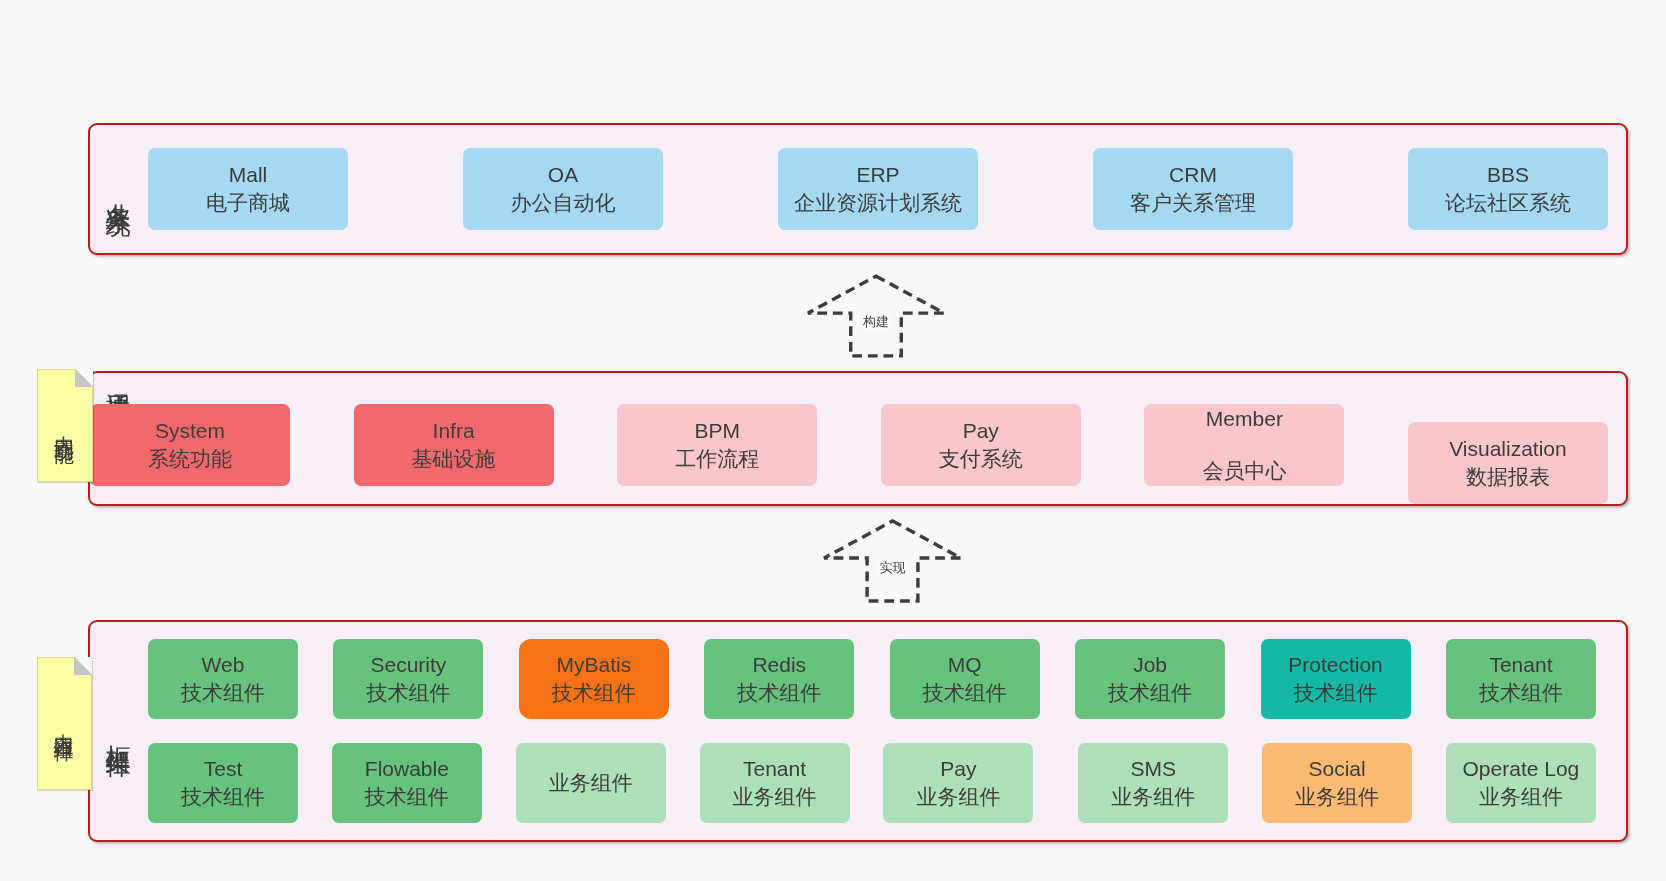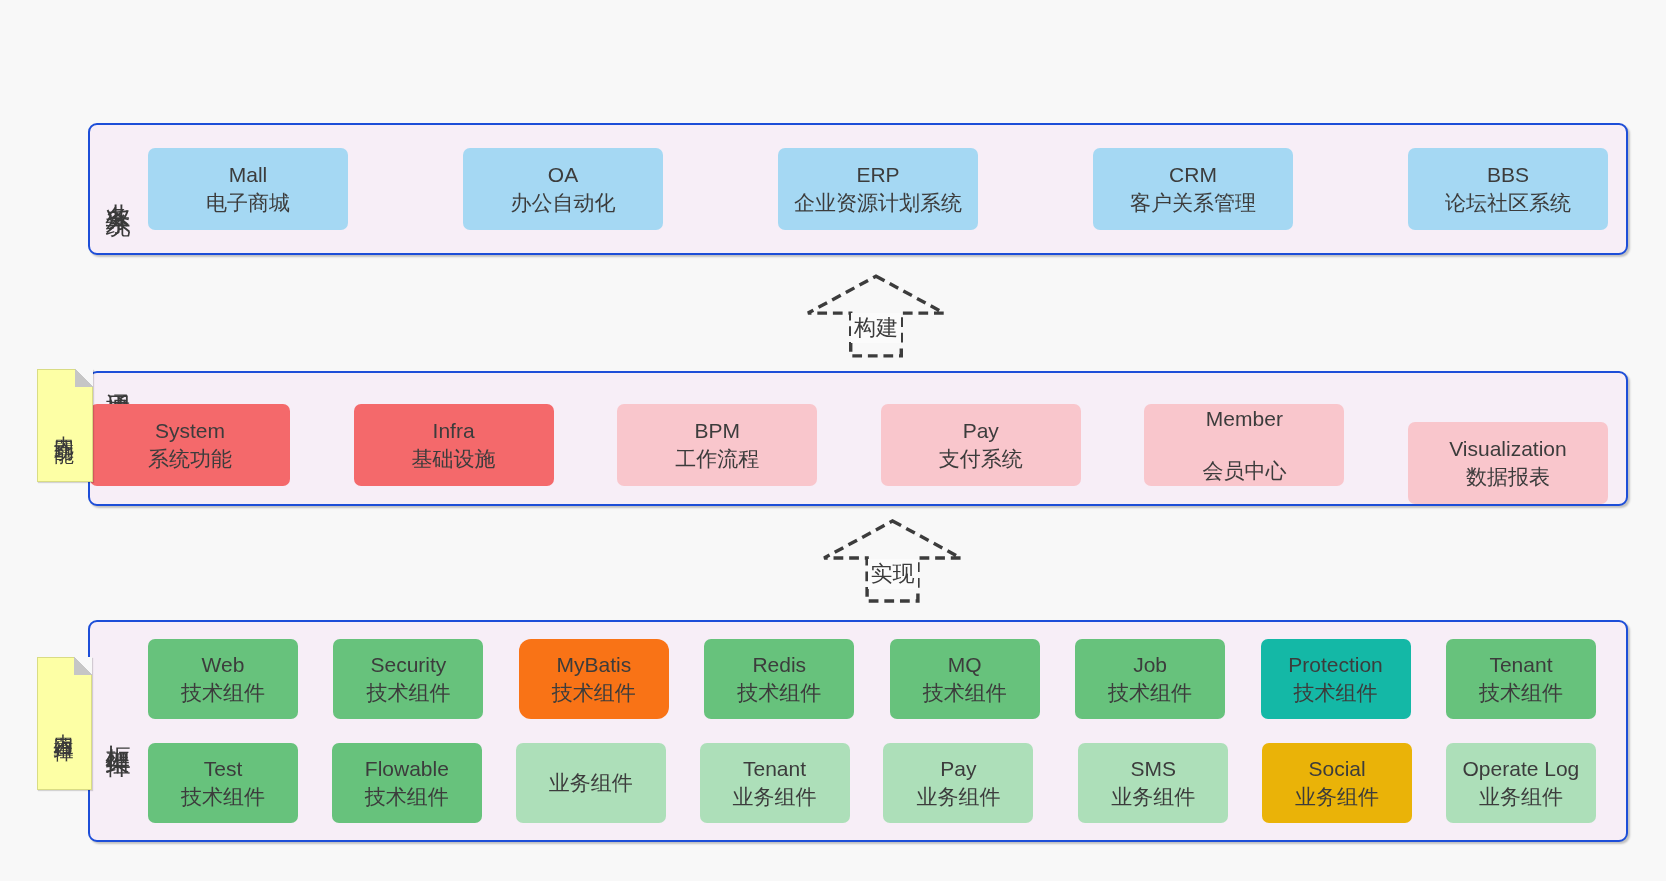--- a/index.html
+++ b/index.html
@@ -3,21 +3,21 @@
 <meta charset="utf-8">
 <style>
   * { margin:0; padding:0; box-sizing:border-box; }
   html,body { background:#f8f8f8; }
   body { font-family:"Liberation Sans","DejaVu Sans",sans-serif; color:#3c3c3c; }
   .canvas { position:relative; width:1666px; height:881px; background:#f8f8f8; overflow:hidden; }
 
   
   .layer {
     position:absolute; left:88px; width:1540px;
-    background:#f7eef7; border:2px solid #1d4ed8; border-radius:9px;
+    background:#f7eef7; border:2px solid #b91c1c; border-radius:9px;
     box-shadow:2px 2px 2px rgba(0,0,0,0.22);
     display:flex; align-items:stretch;
   }
   #layer-business   { top:123px; height:132px; }
   #layer-modules    { top:371px; height:135px;flex-direction:column; }
   #layer-components { top:620px; height:222px; }
 
   .layer-label {
     width:58px; display:flex; align-items:center; justify-content:center;
   }
@@ -42,21 +42,21 @@
   .box-title { padding:0 4px; }
   .box-sub   { padding:0 4px; }
 
   
   .arrow { position:absolute; }
   #arrow-build     { left:806px; top:272px; width:140px; height:88px; }
   #arrow-implement { left:822px; top:518px; width:141px; height:86px; }
   .arrow svg { position:absolute; left:0; top:0; width:100%; height:100%; }
   .arrow-label {
     position:absolute; left:50%; top:41px; transform:translateX(-50%);
-    background:#fbfbfb; padding:0 3px; font-size:22px; color:#3c3c3c; white-space:nowrap;
+    background:#fbfbfb; padding:0 3px; font-size:13px; color:#3c3c3c; white-space:nowrap;
   }
 
   
   .sticky {
     position:absolute; background:#fdffa5; border:1px solid #d9dc84;
     display:flex; align-items:center; justify-content:center;
     box-shadow:1px 1px 1px rgba(0,0,0,0.15); z-index:3;
   }
   #sticky-features   { left:37px; top:369px; width:56px; height:113px; }
   #sticky-components { left:37px; top:657px; width:55px; height:133px; }
@@ -208,21 +208,21 @@
             <div class="box-sub">业务组件</div>
           </div>
           <div class="box" style="background: rgb(173, 223, 185);">
             <div class="box-title">Pay</div>
             <div class="box-sub">业务组件</div>
           </div>
           <div class="box" style="background: rgb(173, 223, 185); margin-left: 11px;">
             <div class="box-title">SMS</div>
             <div class="box-sub">业务组件</div>
           </div>
-          <div class="box" style="background: #eab308;">
+          <div class="box" style="background: #fdba74;">
             <div class="box-title">Social</div>
             <div class="box-sub">业务组件</div>
           </div>
           <div class="box" style="background: rgb(173, 223, 185);">
             <div class="box-title">Operate Log</div>
             <div class="box-sub">业务组件</div>
           </div>
         </div>
     </div>
   </section>

